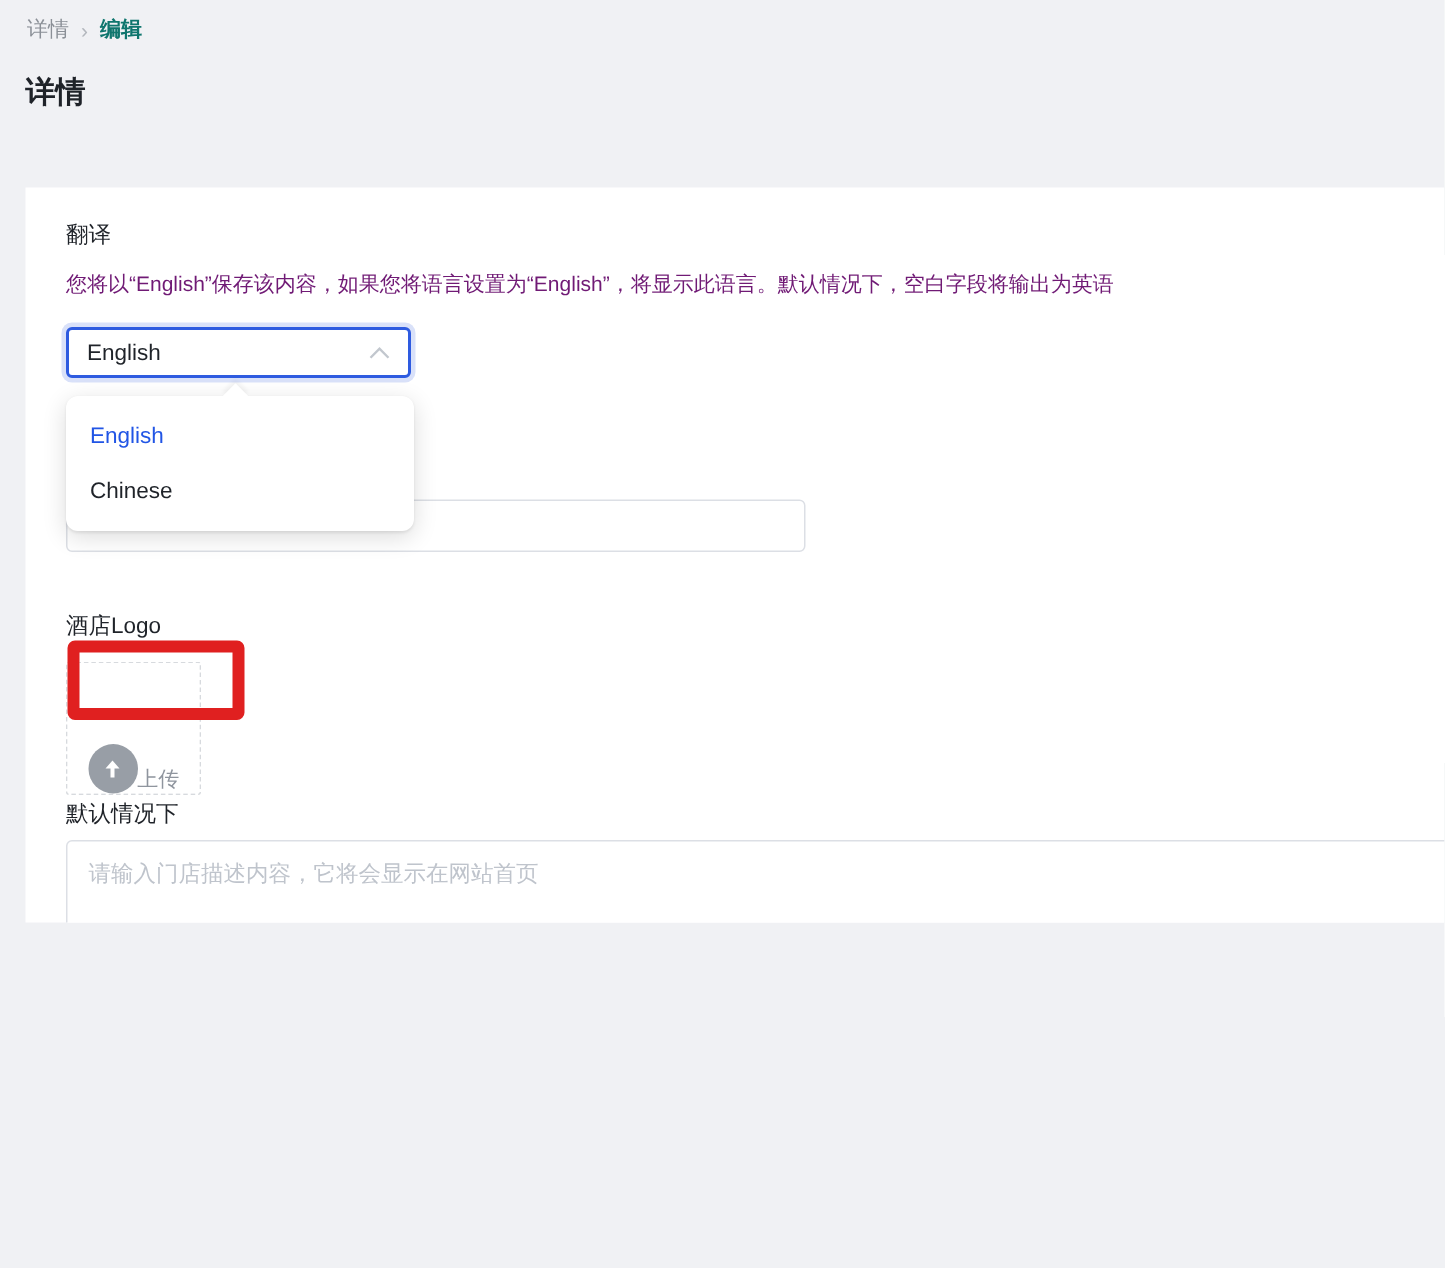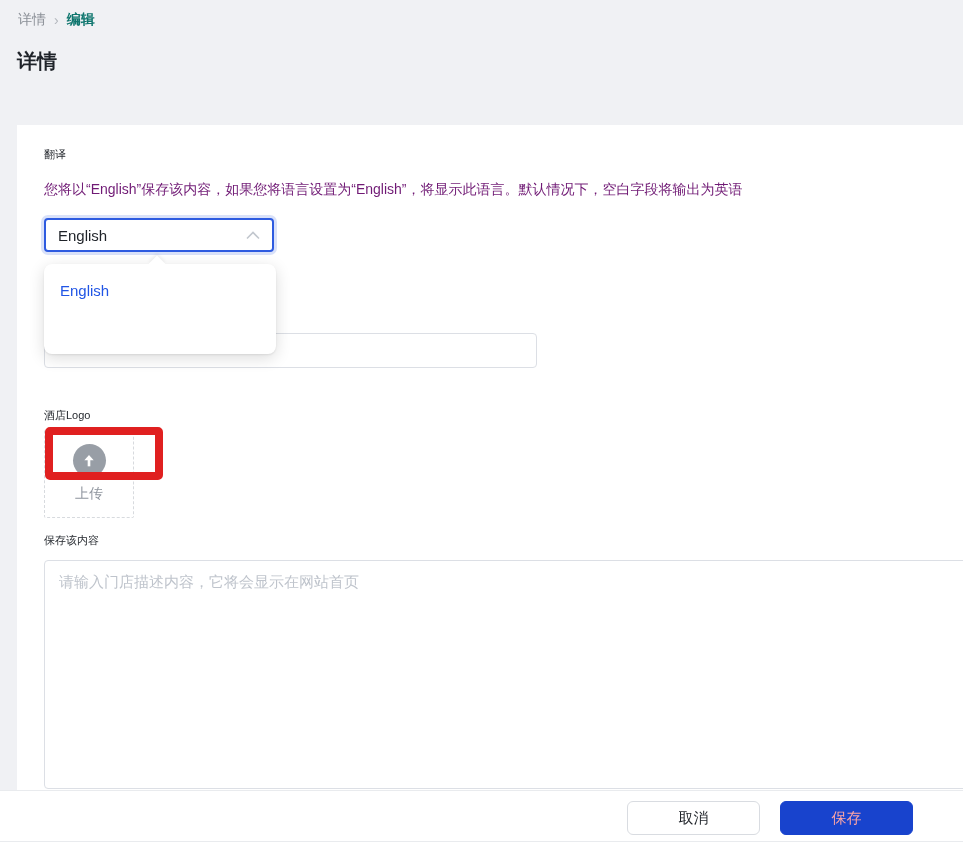--- a/index.html
+++ b/index.html
@@ -1,36 +1,36 @@
 <!DOCTYPE html>
 <html><head>
 <meta charset="utf-8">
 <style>
   * { box-sizing: border-box; margin: 0; padding: 0; }
   html,body { width:963px; height:845px; }
   body {
     font-family: "Liberation Sans", "DejaVu Sans", sans-serif;
     background:#f0f1f4;
   }
-  .page { position:relative; width:963px; height:845px; overflow:hidden; background:#f0f1f4;text-decoration:underline; }
+  .page { position:relative; width:963px; height:615px; overflow:hidden; background:#f0f1f4;text-decoration:underline; }
 
   
   .breadcrumb { position:absolute; left:18px; top:11px; font-size:14px; display:flex; align-items:center; gap:8px; }
   .breadcrumb .crumb-muted { color:#8b9097; cursor:pointer; }
   .breadcrumb .sep { color:#b3b7bd; font-size:14px; }
   .breadcrumb .crumb-active { color:#0f766e; font-weight:600; }
 
   
   .page-title { position:absolute; left:17px; top:48px; font-size:20px; font-weight:700; color:#1f2329; }
   .page-subtitle { position:absolute; left:18px; top:86px; font-size:14px; color:#8b9097; }
 
   
   .card { position:absolute; left:17px; top:125px; width:946px; height:665px; background:#ffffff; }
 
-  .field-label { position:absolute; left:27px; font-size:11px; color:#1f2329; font-weight:500; }
+  .field-label { position:absolute; left:27px; font-size:15px; color:#1f2329; font-weight:500; }
   .lbl-translate { top:22px; }
   .help-text { position:absolute; left:27px; top:56px; font-size:14px; color:#701a75; width:900px; }
 
   
   .lang-select {
     position:absolute; left:27px; top:93px; width:230px; height:34px;
     background:#fff; border:2px solid #2e5be0; border-radius:4px;
     box-shadow:0 0 0 3px rgba(46,91,224,0.18);
     display:flex; align-items:center; justify-content:space-between;
     padding:0 12px 0 12px; cursor:pointer; z-index:3;
@@ -65,23 +65,23 @@
 
   
   .annotation-box {
     position:absolute; left:28px; top:302px; width:118px; height:53px;
     border:8px solid #e02020; border-radius:5px; z-index:10;
   }
 
   
   .lbl-logo { top:263px;margin-top:20px; }
   .upload-box {
-    position:absolute; left:27px; top:304px; width:90px; height:89px;
+    position:absolute; left:27px; top:316px; width:90px; height:89px;
     border:1px dashed #d7dade; border-radius:2px; background:#fff;
-    display:flex; flex-direction:column; align-items:center; justify-content:center;
+    display:flex; flex-direction:row; align-items:flex-end; justify-content:center;
     cursor:pointer; z-index:1;
   }
   .upload-circle {
     width:33px; height:33px; border-radius:50%; background:#989ea6;
     display:flex; align-items:center; justify-content:center;
   }
   .upload-label { margin-top:8px; font-size:14px; color:#8f959e; }
 
   
   .lbl-desc { top:408px; }
@@ -129,34 +129,35 @@
       <span>
         <svg width="14" height="9" viewBox="0 0 14 9">
             <polyline points="1,7.5 7,1.5 13,7.5" fill="none" stroke="#c2c7ce" stroke-width="1.6"></polyline>
           </svg>
       </span>
     </div>
 
     <div class="dropdown">
       <div class="caret"></div>
       <div class="option active">English</div>
+      <div class="option">Chinese</div>
     </div>
 
     <div class="field-label lbl-logo">酒店Logo</div>
     <div class="upload-box">
       <div class="upload-circle">
         <svg width="16" height="16" viewBox="0 0 24 24">
             <path d="M12 20V10" stroke="#fff" stroke-width="4" fill="none"></path>
             <path d="M5 11 L12 3 L19 11 Z" fill="#fff"></path>
           </svg>
       </div>
       <div class="upload-label">上传</div>
     </div>
 
-    <div class="field-label lbl-desc">保存该内容</div>
+    <div class="field-label lbl-desc">默认情况下</div>
     <textarea class="desc-textarea" placeholder="请输入门店描述内容，它将会显示在网站首页" style=""></textarea>
 
     <div class="annotation-box"></div>
   </div>
 
   <div class="footer">
     <button class="btn btn-cancel">取消</button>
     <button class="btn btn-save">保存</button>
     <div class="footer-bottom-line"></div>
   </div>

